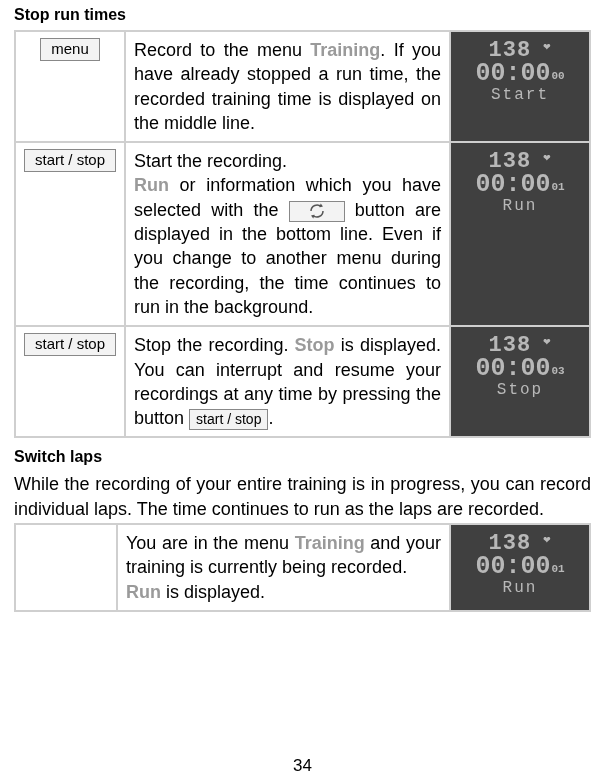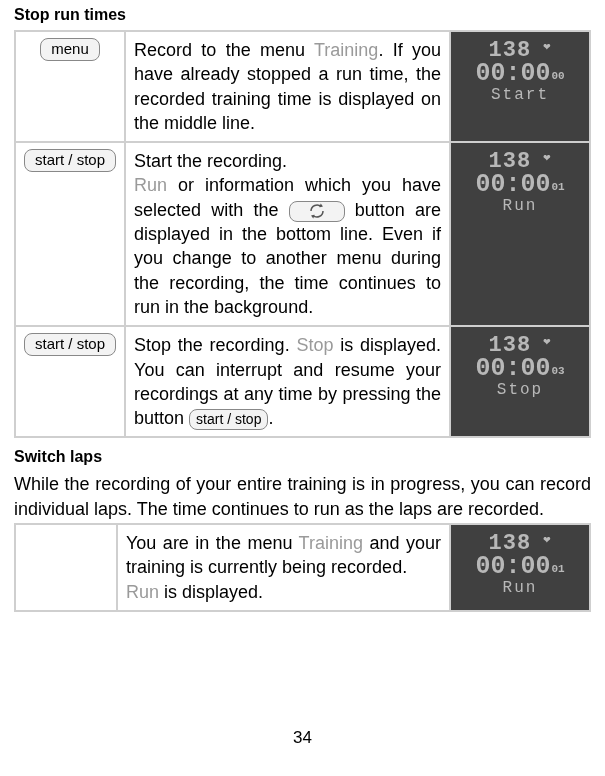--- a/index.html
+++ b/index.html
@@ -46,33 +46,33 @@
   }
   td.col-screen {
     width: 140px;
     text-align: center;
     padding: 8px 4px;
     background: #404040;
   }
   .kbtn {
     display: inline-block;
     border: 1px solid #888;
-    border-radius: 8px;
+    border-radius: 0;
     background: #f3f3f3;
     padding: 1px 10px 2px 10px;
     font-size: 15px;
     line-height: 1.2;
     white-space: nowrap;
   }
   .kbtn.small { padding: 1px 6px; font-size: 14px; }
   .kbtn.iconbtn {
     padding: 0 18px;
     vertical-align: middle;
   }
-  .gray { color: #9a9a9a; font-weight: normal; }
+  .gray { color: #9a9a9a; font-weight: bold; }
 
   
   .lcd {
     display: inline-block;
     text-align: center;
     color: #b8b8b8;
     font-family: "Courier New", monospace;
     position: relative;
   }
   .lcd .row1 {
@@ -98,21 +98,21 @@
     margin-left: 1px;
     letter-spacing: 0;
   }
   .lcd .row3 {
     font-size: 16px;
     font-family: "Courier New", monospace;
     letter-spacing: 2px;
   }
   .pagenum {
     position: absolute;
-    bottom: 28px;
+    bottom: 0;
     left: 0; right: 0;
     text-align: center;
     font-size: 17px;
   }
   
   .cycle-svg { width: 18px; height: 18px; vertical-align: -3px; }
 </style>
 </head>
 <body>
 

